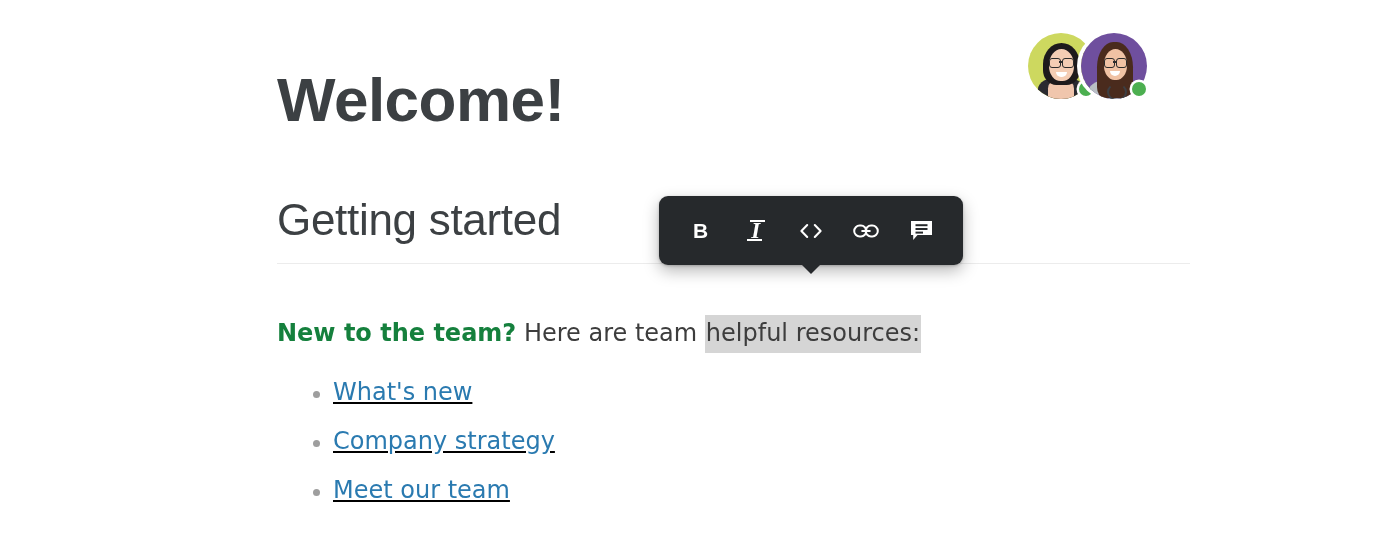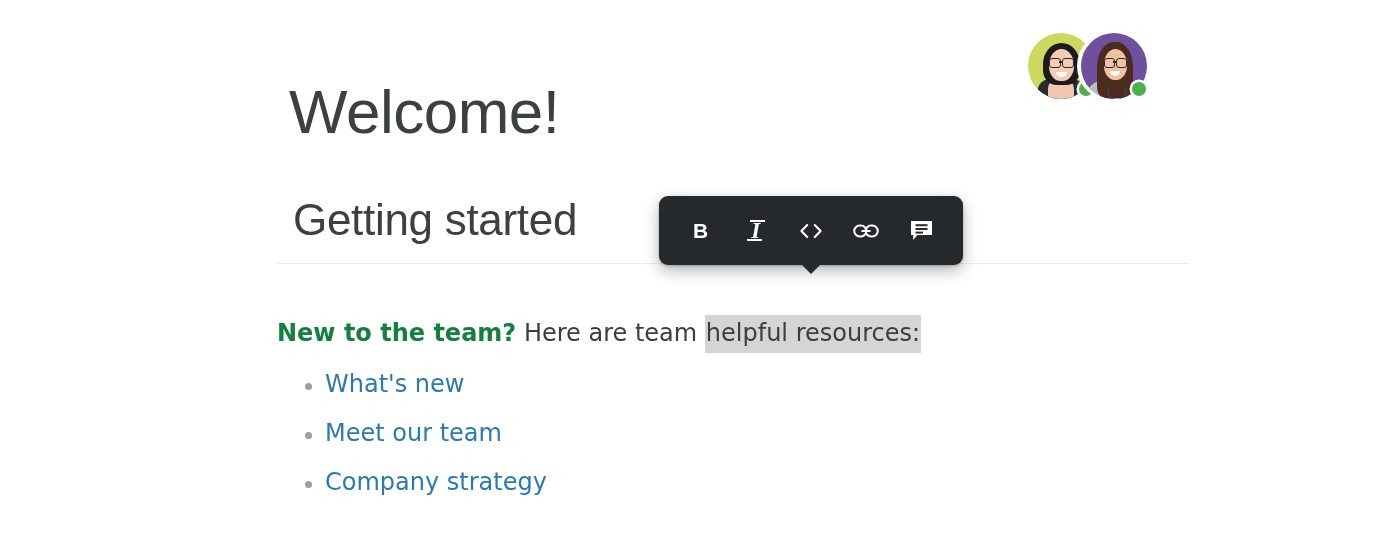--- a/index.html
+++ b/index.html
@@ -74,35 +74,35 @@
     width: 14px;
     height: 14px;
     border-radius: 50%;
     background: #4caf50;
     bottom: 3px;
     right: 1px;
     box-shadow: 0 0 0 2.5px #ffffff;
     z-index: 5;
   }
   .title {
-    margin: 12px;
+    margin: 0;
     position: absolute;
     left: 277px;
     top: 66px;
     font-family: "Liberation Sans", "DejaVu Sans", sans-serif;
     font-size: 62px;
     line-height: 1.1;
-    font-weight: 400;
+    font-weight: 700;
     color: #3c4043;
     letter-spacing: -0.5px;
   }
   .subtitle {
     margin: 0;
     position: absolute;
-    left: 293px;
+    left: 277px;
     top: 196px;
     font-family: "Liberation Sans", "DejaVu Sans", sans-serif;
     font-size: 44px;
     line-height: 1.1;
     font-weight: 400;
     color: #3c4043;
     letter-spacing: -0.3px;
   }
   .divider {
     position: absolute;
@@ -130,22 +130,23 @@
     background: #d5d5d5;
     padding: 4px 1px 6px 1px;
     margin-top: 12px;
   }
 
   .bullets {
     position: absolute;
     left: 277px;
     top: 352px;
     list-style: none;
-    margin: 8px;
+    margin: 16px;
     padding: 0;
+    text-decoration: underline;
   }
   .bullets li {
     position: relative;
     height: 49px;
     line-height: 49px;
     padding-left: 40px;
     font-family: "DejaVu Sans", "Liberation Sans", sans-serif;
     font-size: 24px;
   }
   .bullets li::before {
@@ -275,22 +276,22 @@
 <h1 class="title">Welcome!</h1>
 
 <h2 class="subtitle">Getting started</h2>
 
 <div class="divider"></div>
 
 <p class="para"><span class="lead">New to the team?</span><span class="plain"> Here are team </span><span class="sel">helpful resources:</span></p>
 
 <ul class="bullets">
   <li><a href="#">What's new</a></li>
+  <li><a href="#">Company strategy</a></li>
   <li><a href="#">Meet our team</a></li>
-  <li><a href="#">Company strategy</a></li>
 </ul>
 
 <div class="toolbar">
 
   <button class="tb-btn" title="Bold">
     <span class="glyph-b">B</span>
   </button>
 
   <button class="tb-btn" title="Italic">
     <span class="glyph-i">I</span>

